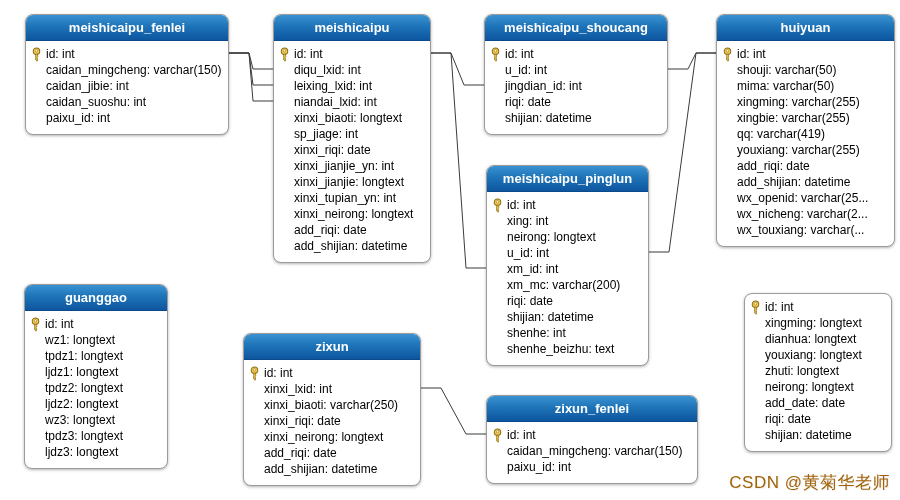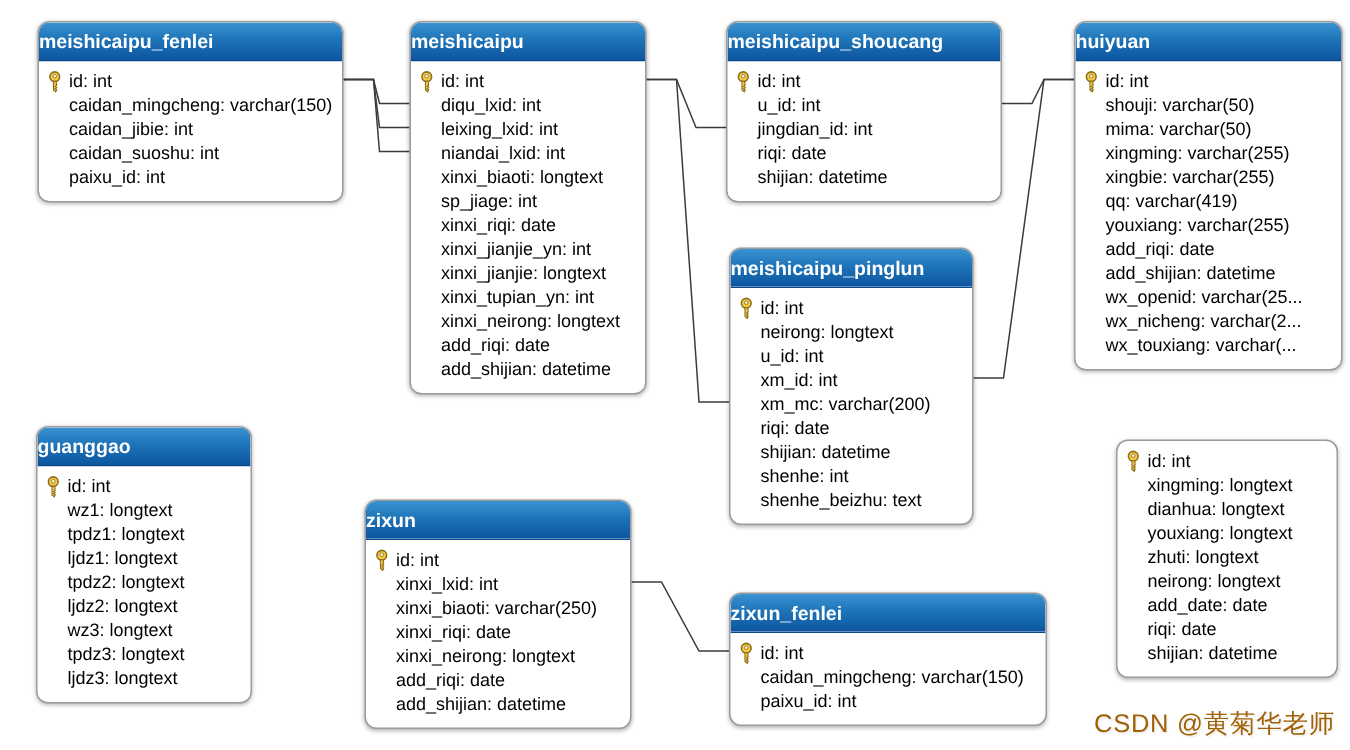--- a/index.html
+++ b/index.html
@@ -13,21 +13,21 @@
 
   .tbl {
     position:absolute; z-index:2;
     background:#ffffff;
     border:1px solid #9b9b9b;
     border-radius:8px;
     box-shadow:0 1px 3px rgba(0,0,0,0.30);
   }
   .tbl-header {
     height:25px; line-height:25px;
-    text-align:left; font-weight:bold; color:#ffffff; font-size:13px;
+    text-align:center; font-weight:bold; color:#ffffff; font-size:13px;
     background:linear-gradient(#3a92d2 0%, #1e74b8 45%, #0d56a0 100%);
     border-bottom:1px solid #0a4a8c;
     border-radius:7px 7px 0 0;
     white-space:nowrap; overflow:hidden;
   }
   .tbl-body { padding:5px 0 8px 0; }
   .field-row {
     position:relative; height:16px; line-height:16px;
     padding-left:20px; font-size:12px; color:#000;
     white-space:nowrap; overflow:hidden;
@@ -142,20 +142,21 @@
   </div>
 
   <div class="tbl" id="t4">
     <div class="tbl-header">meishicaipu_pinglun</div>
     <div class="tbl-body">
         <div class="field-row"><svg class="key-icon" viewBox="0 0 14 16" width="13" height="15" aria-hidden="true">
     <circle cx="7" cy="4.4" r="3.5" fill="#f6c944" stroke="#8a6d1a" stroke-width="1.1"></circle>
     <circle cx="7" cy="4.0" r="1.3" fill="#fffbe8" stroke="#8a6d1a" stroke-width="0.6"></circle>
     <path d="M6.1 7.6 L6.1 13.9 L7.7 15.2 L8.4 13.7 L7.3 13.0 L8.4 12.2 L7.3 11.4 L8.4 10.5 L8.0 7.6 Z" fill="#f6c944" stroke="#8a6d1a" stroke-width="0.8"></path>
   </svg><span>id: int</span></div>
+        <div class="field-row"><span>xing: int</span></div>
         <div class="field-row"><span>neirong: longtext</span></div>
         <div class="field-row"><span>u_id: int</span></div>
         <div class="field-row"><span>xm_id: int</span></div>
         <div class="field-row"><span>xm_mc: varchar(200)</span></div>
         <div class="field-row"><span>riqi: date</span></div>
         <div class="field-row"><span>shijian: datetime</span></div>
         <div class="field-row"><span>shenhe: int</span></div>
         <div class="field-row"><span>shenhe_beizhu: text</span></div>
       </div>
   </div>

